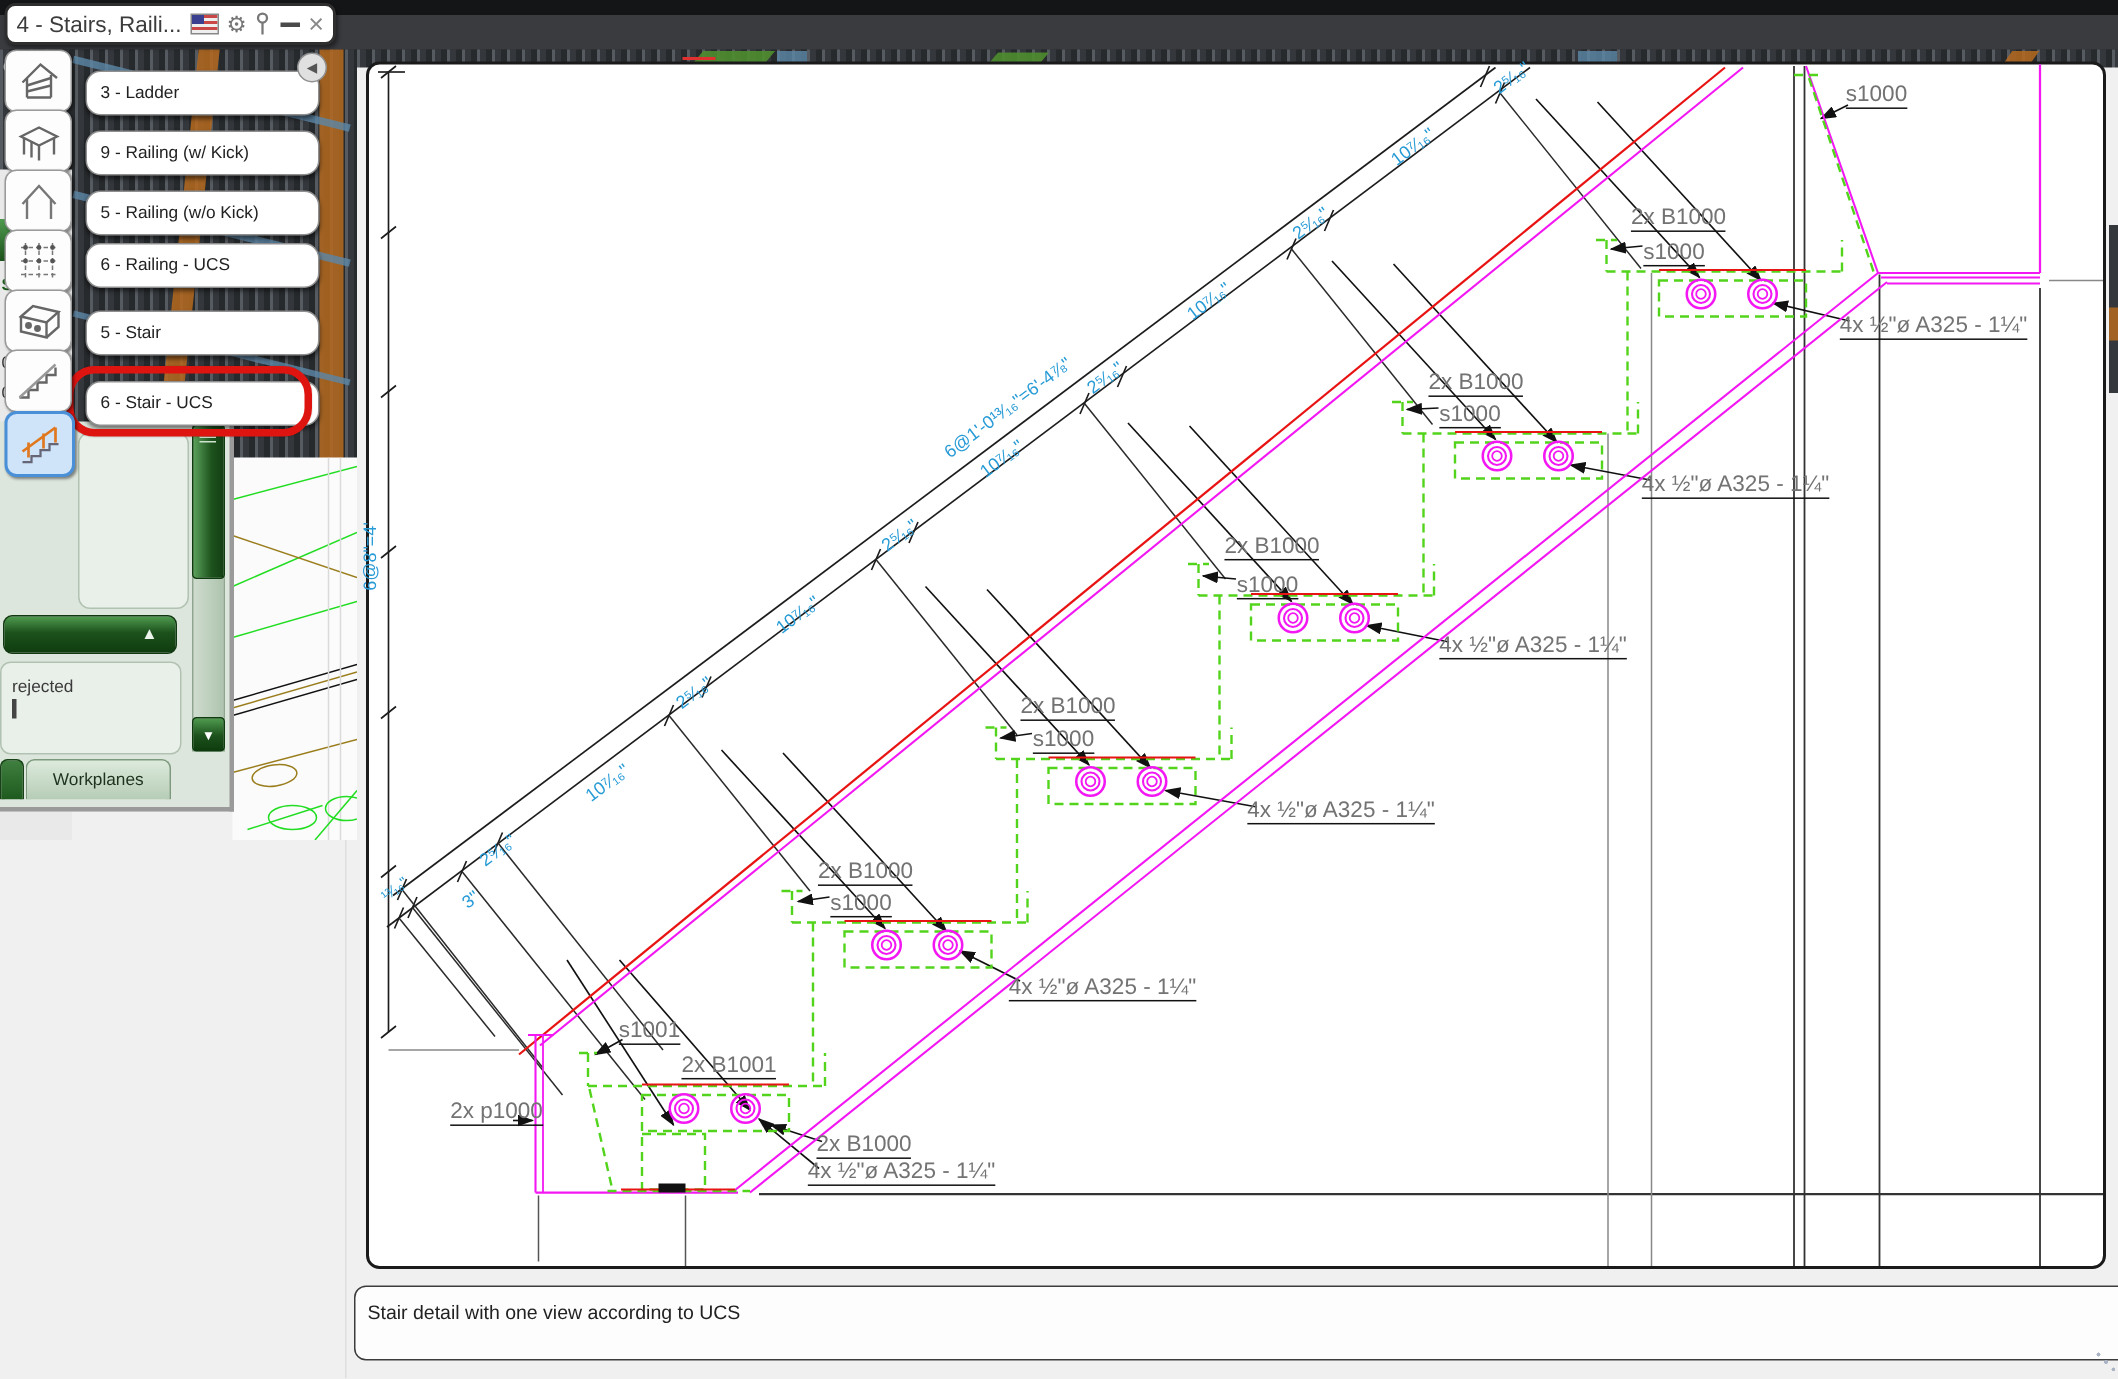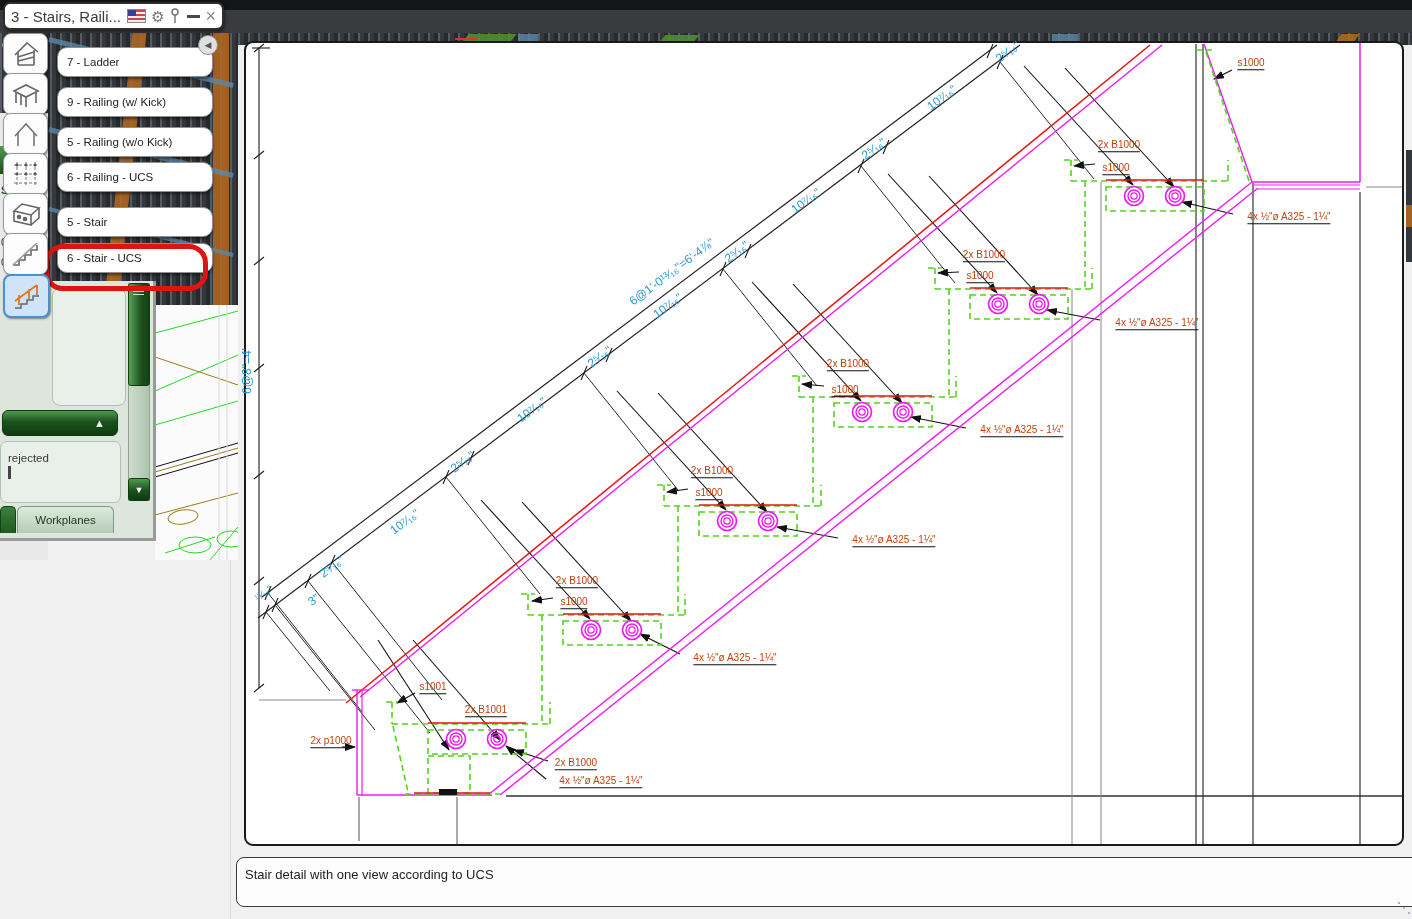--- a/index.html
+++ b/index.html
@@ -65,21 +65,21 @@
   #collapse{left:198px;top:35px;width:18px;height:18px;border-radius:50%;background:#e0e0e0;
             border:1px solid #909090;z-index:21;display:flex;align-items:center;justify-content:center;
             font-size:9px;color:#555}
   
   .tile{position:absolute;left:3px;width:43px;height:40px;background:#fdfdfd;border:1px solid #9a9a9a;
         border-radius:8px;box-shadow:1px 1px 2px rgba(0,0,0,.45);z-index:30;display:flex;
         align-items:center;justify-content:center}
   .tile.sel{background:#cfe4f9;border:2px solid #4a90d9}
   .stray{position:absolute;font-size:11px;z-index:8}
   
-  .lbl{position:absolute;font-size:10px;color:#c2410c;white-space:nowrap;z-index:6;
+  .lbl{position:absolute;font-size:15px;color:#737373;white-space:nowrap;z-index:6;
        transform:translate(-50%,-50%);line-height:1.05}
   .lbl.u{border-bottom:1.2px solid #111;padding-bottom:0px}
   .dim{color:#279bd6;font-size:12px;font-weight:500}
   .r37{transform:translate(-50%,-50%) rotate(-37deg)}
   .r90{transform:translate(-50%,-50%) rotate(-90deg)}
   .sm{font-size:10px}
   #caption{left:236px;top:857px;width:1400px;height:50px;background:#fdfdfd;border:1.5px solid #3c3c3c;
            border-radius:8px;z-index:6;box-sizing:border-box;padding:9px 0 0 8px;font-size:13px;color:#222}
   #grip{right:2px;bottom:5px;width:14px;height:14px;z-index:7;
         background:radial-gradient(circle at 3px 3px,#aab4c4 1.2px,transparent 1.5px),
@@ -153,35 +153,35 @@
 <div class="abs" id="sbthumb"></div>
 <div class="abs" id="sbdown">
     <span>▼</span>
   </div>
 <div class="abs" id="tab-sel"></div>
 <div class="abs" id="tab-wp">
     <span>Workplanes</span>
   </div>
 
 <div class="lbtn" style="top:47px">
-    <span>7 - Ladder</span>
+    <span>3 - Ladder</span>
   </div>
 <div class="lbtn" style="top:87px">
     <span>9 - Railing (w/ Kick)</span>
   </div>
 <div class="lbtn" style="top:127px">
     <span>5 - Railing (w/o Kick)</span>
   </div>
 <div class="lbtn" style="top:162px">
     <span>6 - Railing - UCS</span>
   </div>
 <div class="lbtn" style="top:207px">
     <span>5 - Stair</span>
   </div>
-<div class="lbtn" style="top:243px">
+<div class="lbtn" style="top:254px">
     <span>6 - Stair - UCS</span>
   </div>
 <div class="abs" id="redmark"></div>
 <div class="abs" id="collapse">
     <span>◀</span>
   </div>
 
 <div class="tile" style="top:33px">
   <svg width="32" height="30" viewBox="0 0 32 30">
       <g fill="none" stroke="#666" stroke-width="1.6">
@@ -246,21 +246,21 @@
       <g fill="none" stroke="#667" stroke-width="1.5">
         <path d="M4 27 H10 V23 H16 V19 H22 V15 H28"></path>
       </g>
       <g fill="none" stroke="#e07820" stroke-width="1.8">
         <path d="M4 20 L26 4 M8 24 V14 M18 18 V8 M26 14 V4"></path>
       </g>
     </svg>
 </div>
 
 <div class="abs" id="titlebar">
-  <span class="t">3 - Stairs, Raili...</span>
+  <span class="t">4 - Stairs, Raili...</span>
   <span id="flag"></span>
   <span class="tico">⚙</span>
   <svg width="10" height="16" viewBox="0 0 10 16" style="margin-left:6px">
       <circle cx="5" cy="4" r="3" fill="none" stroke="#777" stroke-width="1.5"></circle>
       <line x1="5" y1="7" x2="5" y2="15" stroke="#777" stroke-width="1.5"></line>
     </svg>
   <span id="minico"></span>
   <span class="tico" style="font-size:18px;color:#888">×</span>
 </div>
 

